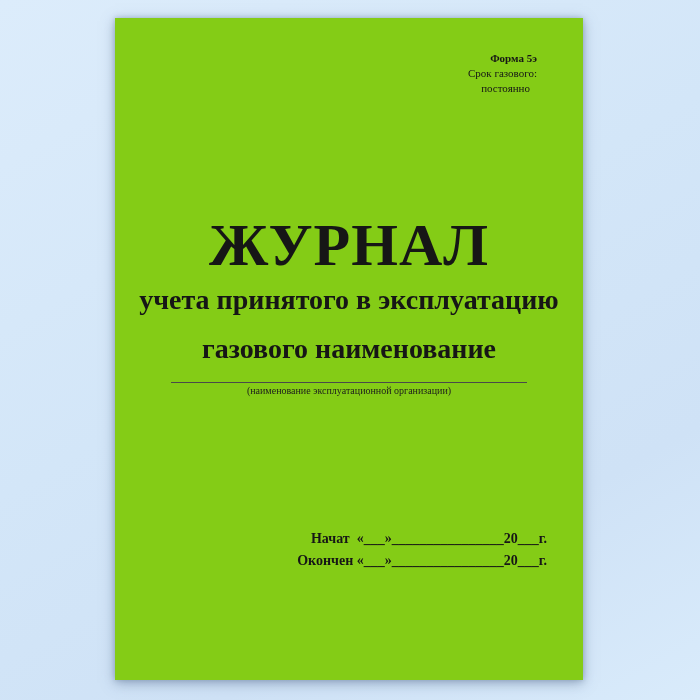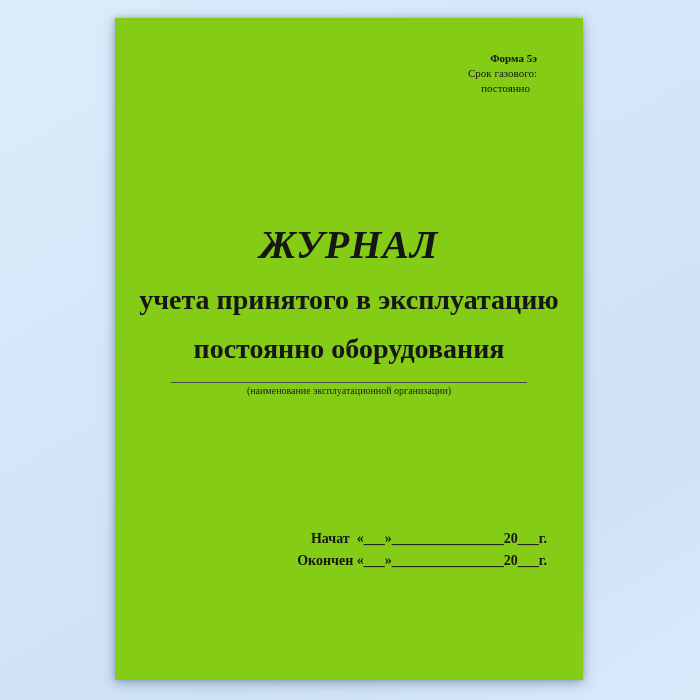--- a/index.html
+++ b/index.html
@@ -44,26 +44,25 @@
 
   
   .title-block {
     position: absolute;
     top: 205px;
     left: 0;
     right: 0;
     text-align: center;
   }
   .main-title {
-    font-size: 40px;
+    font-size: 60px;
     font-weight: bold;
     line-height: 44px;
     letter-spacing: 1px;
     margin: 0 0 10px 0;
-    font-style: italic;
   }
   .subtitle {
     font-size: 28px;
     font-weight: bold;
     line-height: 33px;
     margin: 16px;
   }
 
   
   .org-block {
@@ -107,21 +106,21 @@
 
   <div class="corner-block">
     <div class="form-no">Форма 5э</div>
     <div class="retention-label">Срок газового:</div>
     <div class="retention-value">постоянно</div>
   </div>
 
   <div class="title-block">
     <div class="main-title">ЖУРНАЛ</div>
     <div class="subtitle">учета принятого в эксплуатацию</div>
-    <div class="subtitle">постоянно оборудования</div>
+    <div class="subtitle">газового наименование</div>
   </div>
 
   <div class="org-block">
     <div class="org-rule"></div>
     <div class="org-caption">(наименование эксплуатационной организации)</div>
   </div>
 
   <div class="dates-block">
     <div class="date-line">Начат  «___»________________20___г.</div>
     <div class="date-line">Окончен «___»________________20___г.</div>

